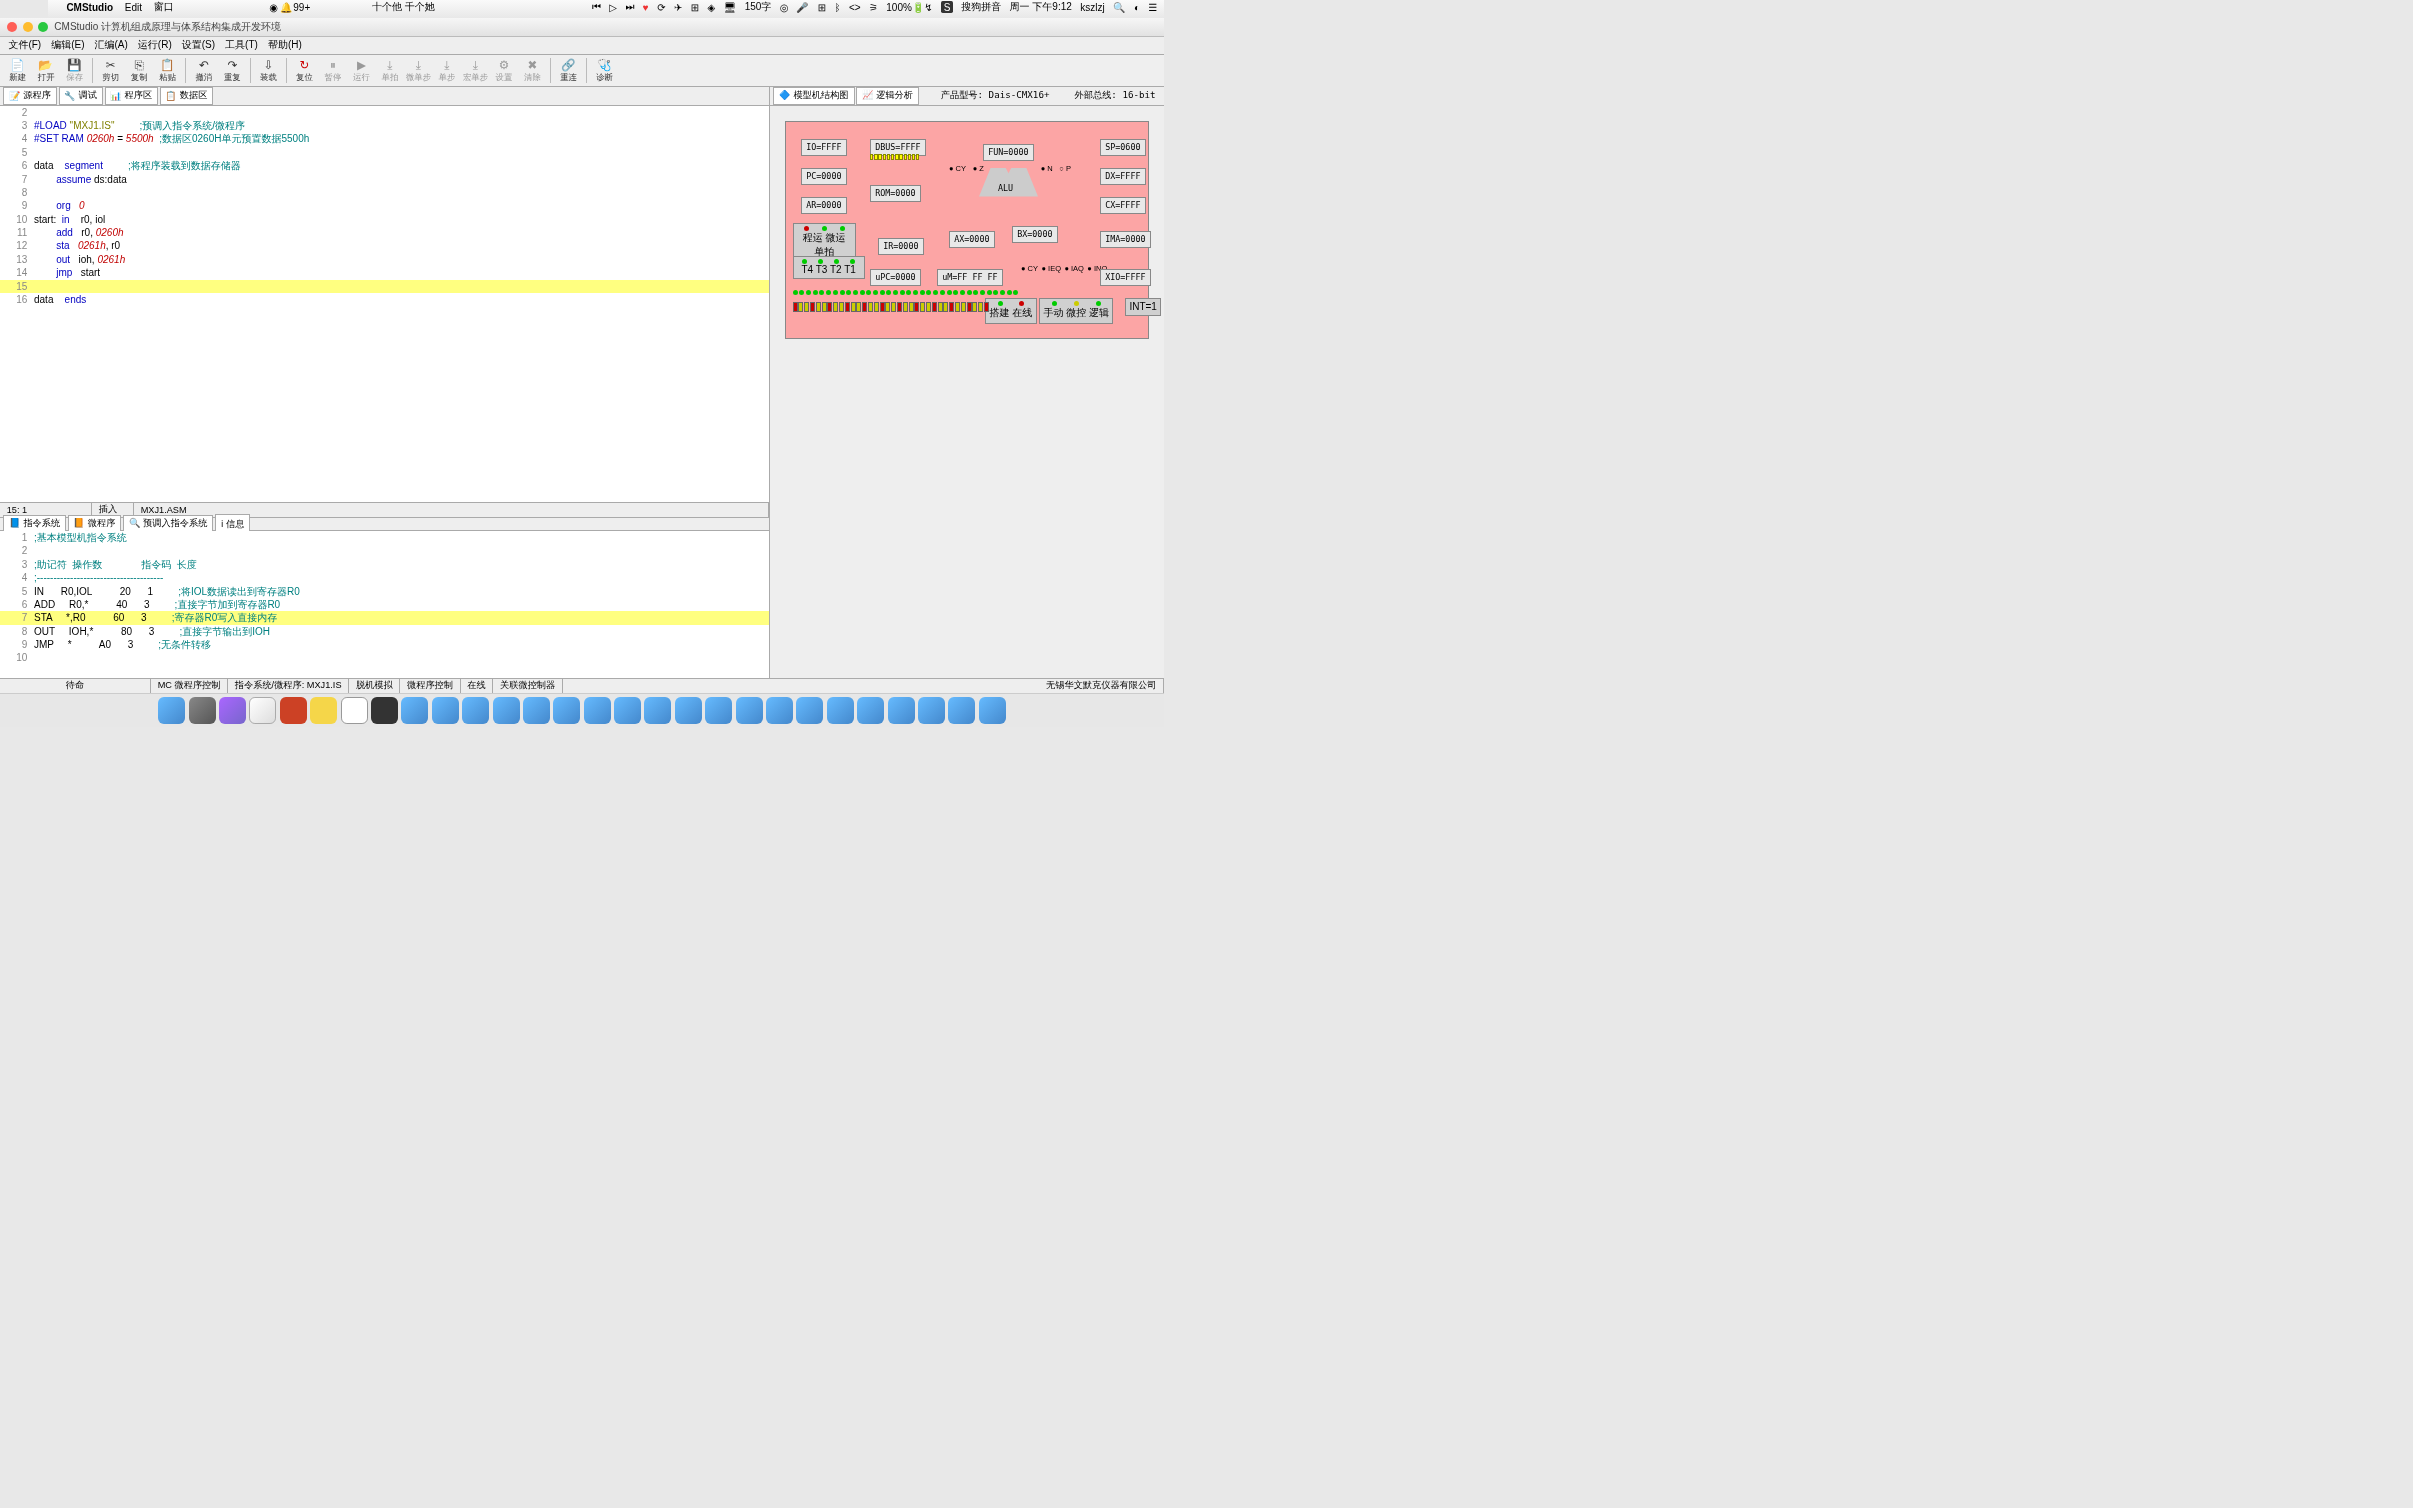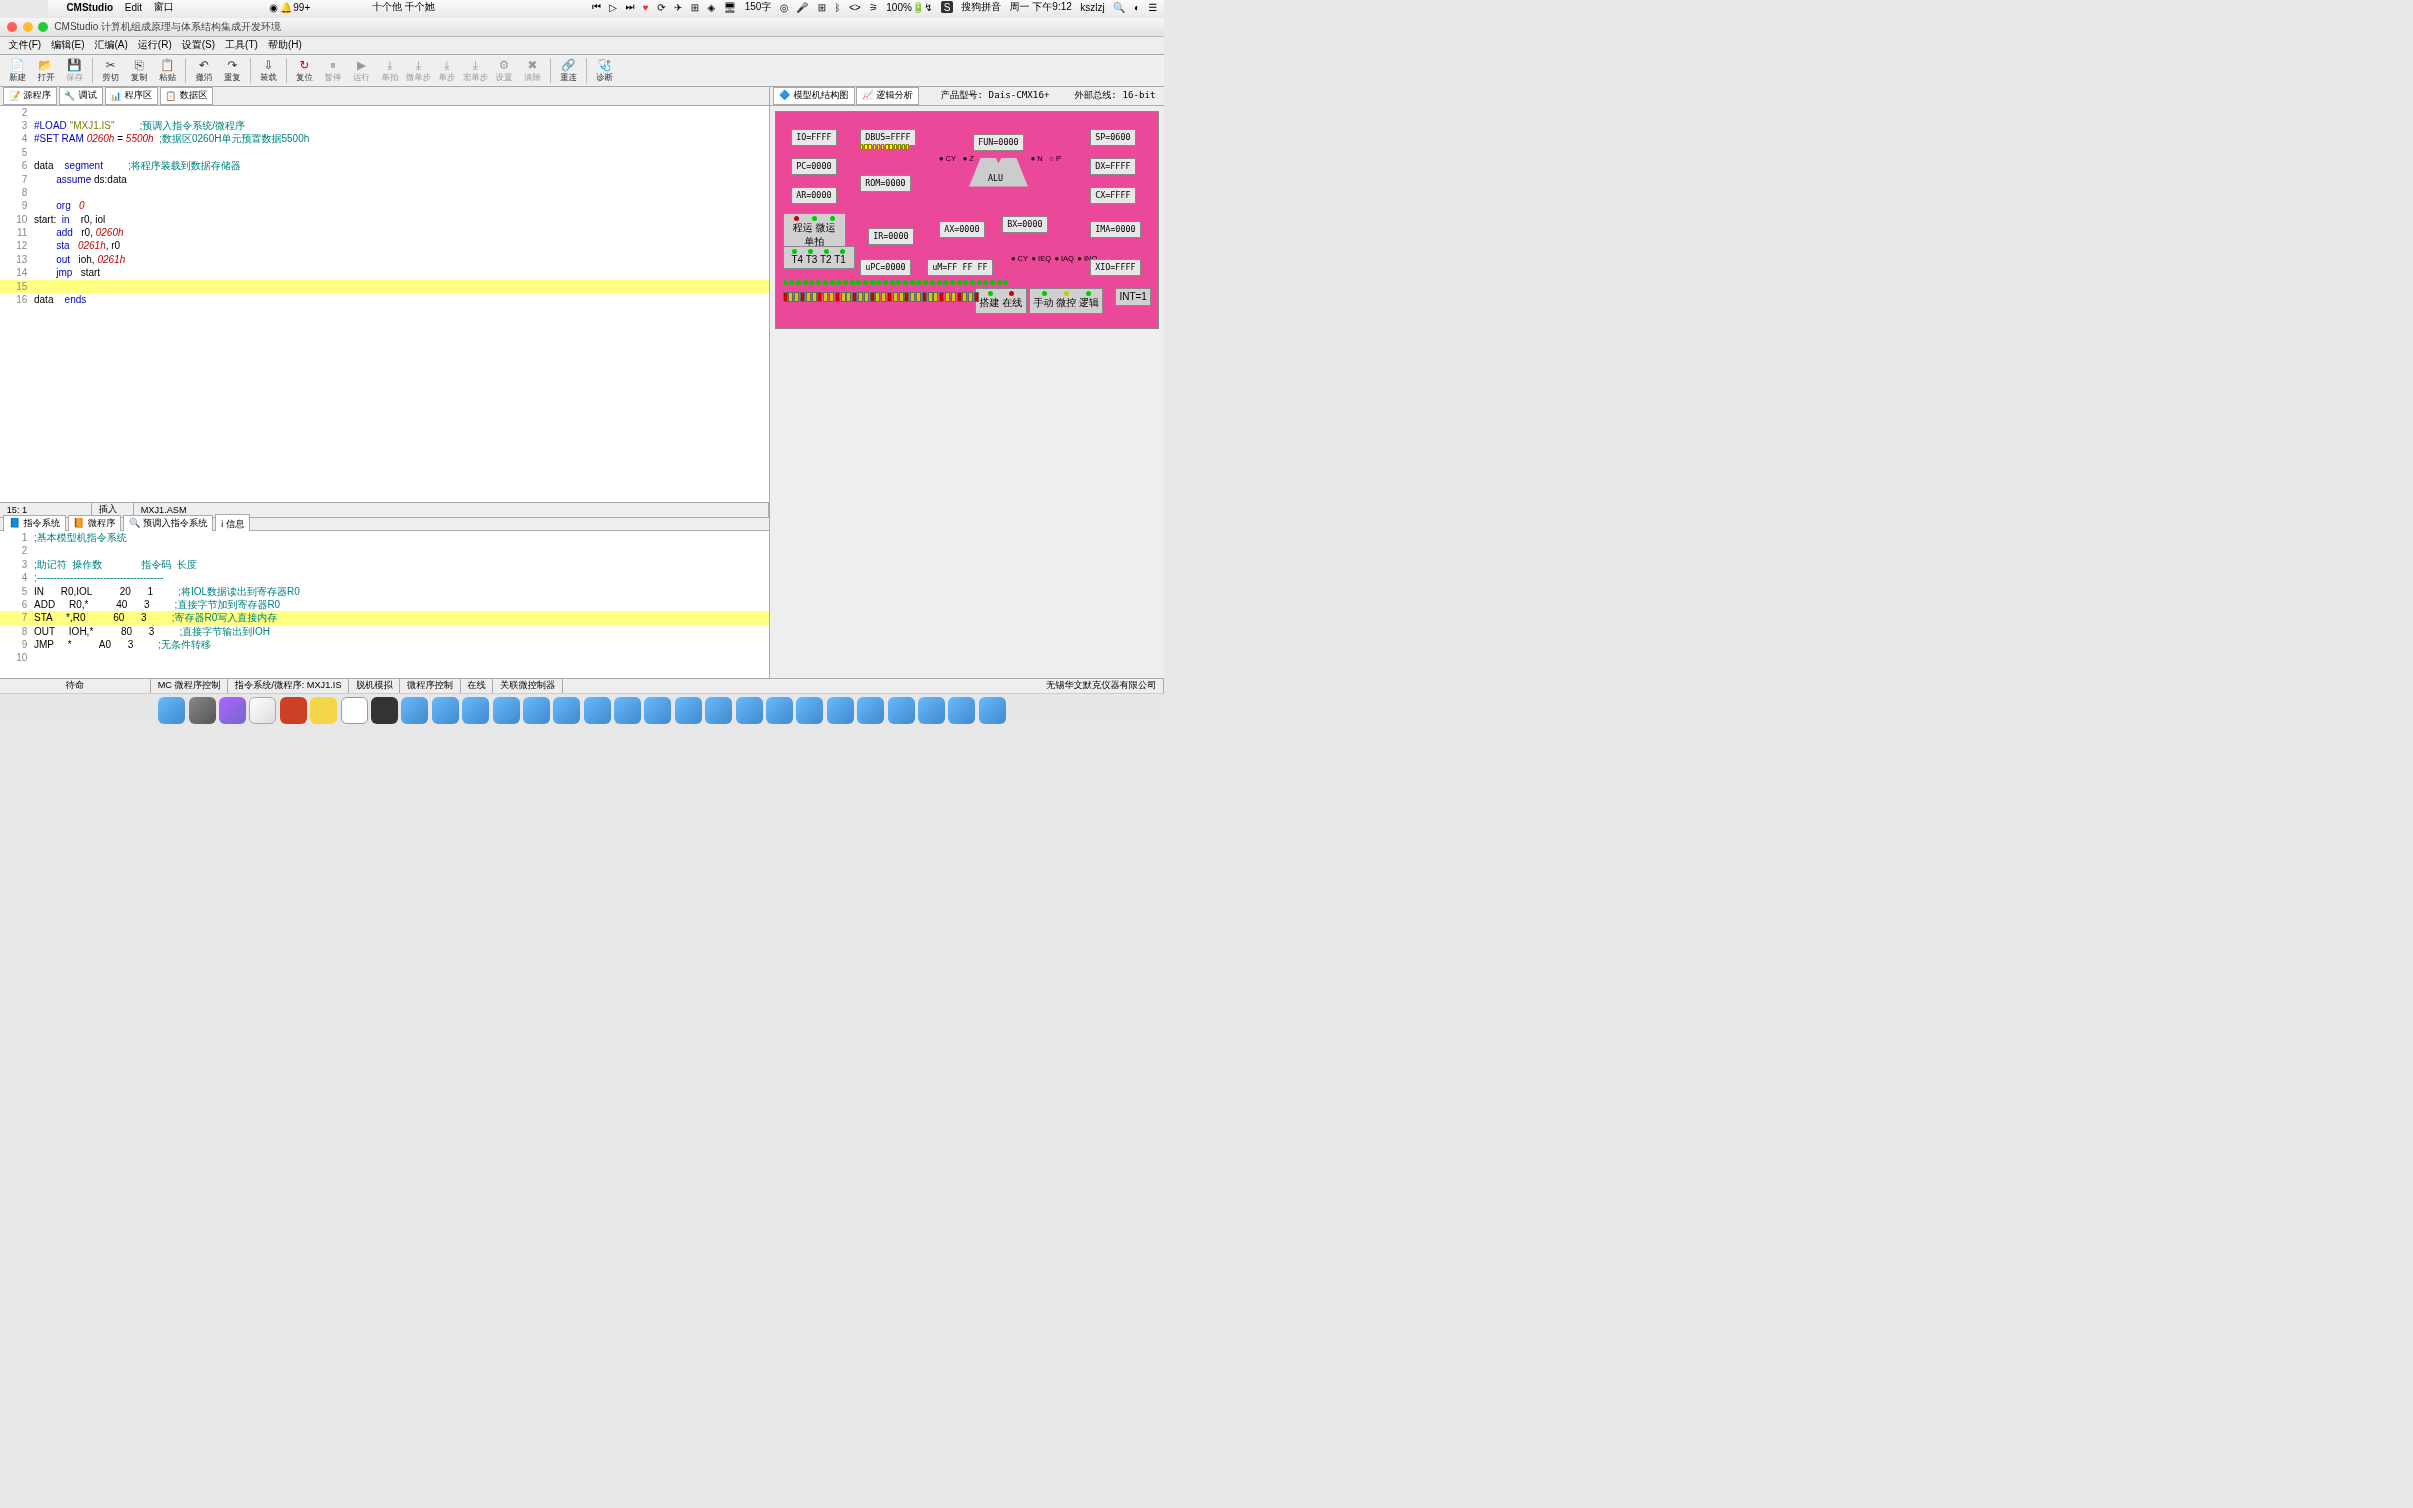--- a/index.html
+++ b/index.html
@@ -51,21 +51,21 @@
 
 
 .ed-status { height: 15px; background: #eee; border-top: 0.8px solid #aaa; display: flex; align-items: center; font-size: 9.2px; }
 .ed-status .cell { border-right: 0.8px solid #aaa; padding: 0 6.7px; height: 100%; display: flex; align-items: center; }
 .ed-status .filename { flex: 1; text-align: center; }
 
 
 .right-head { height: 18.4px; background: #eee; border-bottom: 0.8px solid #aaa; display: flex; align-items: center; padding: 0 3.4px; font-size: 9.2px; }
 .right-head .tab { padding: 1.7px 5px; border: 0.8px solid #aaa; background: #fff; margin-right: 1.7px; }
 .right-head .info { margin-left: auto; font-family: monospace; padding: 0 5px; }
-.model-canvas { background: #ec4899; margin: 5px; height: 218px; position: relative; border: 0.8px solid #888; }
+.model-canvas { background: #fca5a5; margin: 15px; height: 218px; position: relative; border: 0.8px solid #888; }
 .reg-box { position: absolute; background: #e8e8e8; border: 0.8px solid #888; font-family: monospace; font-size: 8.4px; padding: 2.5px 4.2px; text-align: center; }
 .btn-box { position: absolute; background: #d0d0d0; border: 0.8px solid #888; font-size: 10px; padding: 2.5px 3.4px; text-align: center; }
 .led-strip { position: absolute; display: flex; gap: 1.7px; }
 .led { width: 5px; height: 5px; border-radius: 50%; background: #0c0; }
 .led.r { background: #c00; }
 .led.y { background: #cc0; }
 .alu { position: absolute; background: #ccc; clip-path: polygon(20% 0, 45% 0, 50% 20%, 55% 0, 80% 0, 100% 100%, 0 100%); }
 
 
 .bottom-tabs { height: 14px; background: #eee; border-top: 0.8px solid #aaa; border-bottom: 0.8px solid #aaa; display: flex; align-items: center; padding: 0 3.4px; font-size: 9.2px; }

